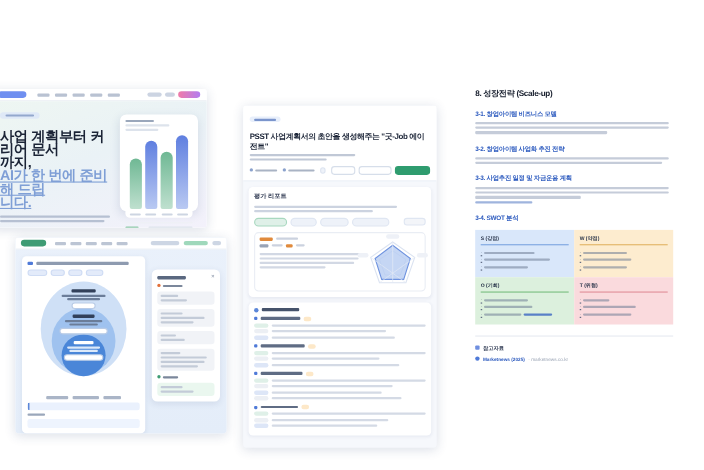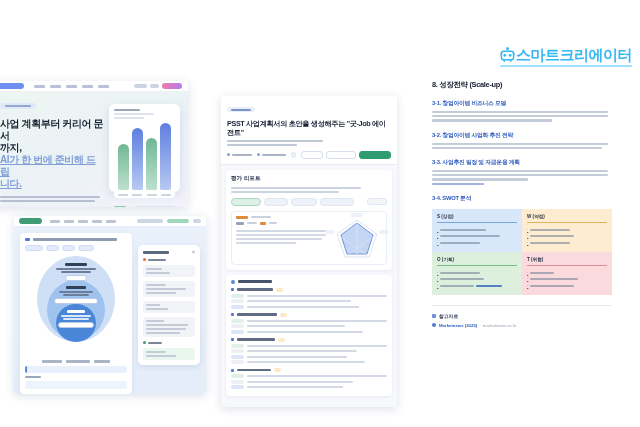--- a/index.html
+++ b/index.html
@@ -40,21 +40,21 @@
     background: linear-gradient(160deg,#eef6f2 0%,#eaf2f6 45%,#f3f1fb 100%);
     padding: 8px 8px 0 8px; display: flex;
   }
   #panelA .heroleft { width: 108px; }
   #panelA .eyebrow {
     display: inline-block; background: #dfe9f7; border-radius: 5px;
     padding: 2px 5px; margin-bottom: 5px;
   }
   #panelA .eyebrow i { display:block; width: 26px; height: 2px; background:#93a8cd; border-radius:1px; }
   #panelA h1 {
-    font-size: 10px; line-height: 12px; letter-spacing: -.4px;
+    font-size: 13px; line-height: 12px; letter-spacing: -.4px;
     font-weight: 700; color: #1b2436;
   }
   #panelA h1 .accent { color: #7f9fd6; text-decoration: underline; }
   #panelA .subcopy { margin-top: 6px; display: flex; flex-direction: column; gap: 2px; }
   #panelA .subcopy i { height: 2px; background: #b6c0d2; border-radius: 1px; }
   #panelA .ctarow { margin-top: 7px; display: flex; gap: 4px; }
   #panelA .cta1 { width: 48px; height: 9px; border-radius: 5px;
     background: linear-gradient(90deg,#2f9c6f,#4f7ad8); }
   #panelA .cta2 { width: 40px; height: 9px; border-radius: 5px; background: #fff; border: 1px solid #cfd8e6; }
 
@@ -237,37 +237,20 @@
   #brand { position:absolute; right: 8px; top: 44px; width: 132px; height: 30px; }
   #brand .logotext { font-size: 15px; font-weight: 700; color:#35b7f5; letter-spacing:-.5px;
     line-height:22px; white-space:nowrap; }
   #brand .underline { height:2px; background:#9fe0fb; border-radius:1px; margin-top:-1px; }
 </style>
 </head>
 <body>
 
 <div class="stage">
 
-  <div id="brand">
-    <div style="display:flex;align-items:flex-end;justify-content:flex-end;gap:1px;">
-      <svg width="16" height="17" viewBox="0 0 16 17" style="margin-bottom:2px;">
-        <line x1="8" y1="0" x2="8" y2="3" stroke="#35b7f5" stroke-width="1.4"></line>
-        <circle cx="8" cy="1.2" r="1.5" fill="#35b7f5"></circle>
-        <rect x="1.5" y="4" width="13" height="9" rx="2.5" fill="none" stroke="#35b7f5" stroke-width="1.6"></rect>
-        <circle cx="5.2" cy="8.3" r="1.5" fill="#35b7f5"></circle>
-        <circle cx="10.8" cy="8.3" r="1.5" fill="#35b7f5"></circle>
-        <line x1="0" y1="7" x2="1.5" y2="7" stroke="#35b7f5" stroke-width="1.4"></line>
-        <line x1="14.5" y1="7" x2="16" y2="7" stroke="#35b7f5" stroke-width="1.4"></line>
-        <line x1="4.5" y1="13" x2="4.5" y2="15.5" stroke="#35b7f5" stroke-width="1.4"></line>
-        <line x1="11.5" y1="13" x2="11.5" y2="15.5" stroke="#35b7f5" stroke-width="1.4"></line>
-      </svg>
-      <span class="logotext">스마트크리에이터</span>
-    </div>
-    <div class="underline"></div>
-  </div>
 
   <div id="panelA" class="panel shadowed">
     <div class="navbar">
       <div class="brandpill"></div>
       <div class="navlinks">
         <i></i>
         <i></i>
         <i></i>
         <i></i>
         <i></i>

